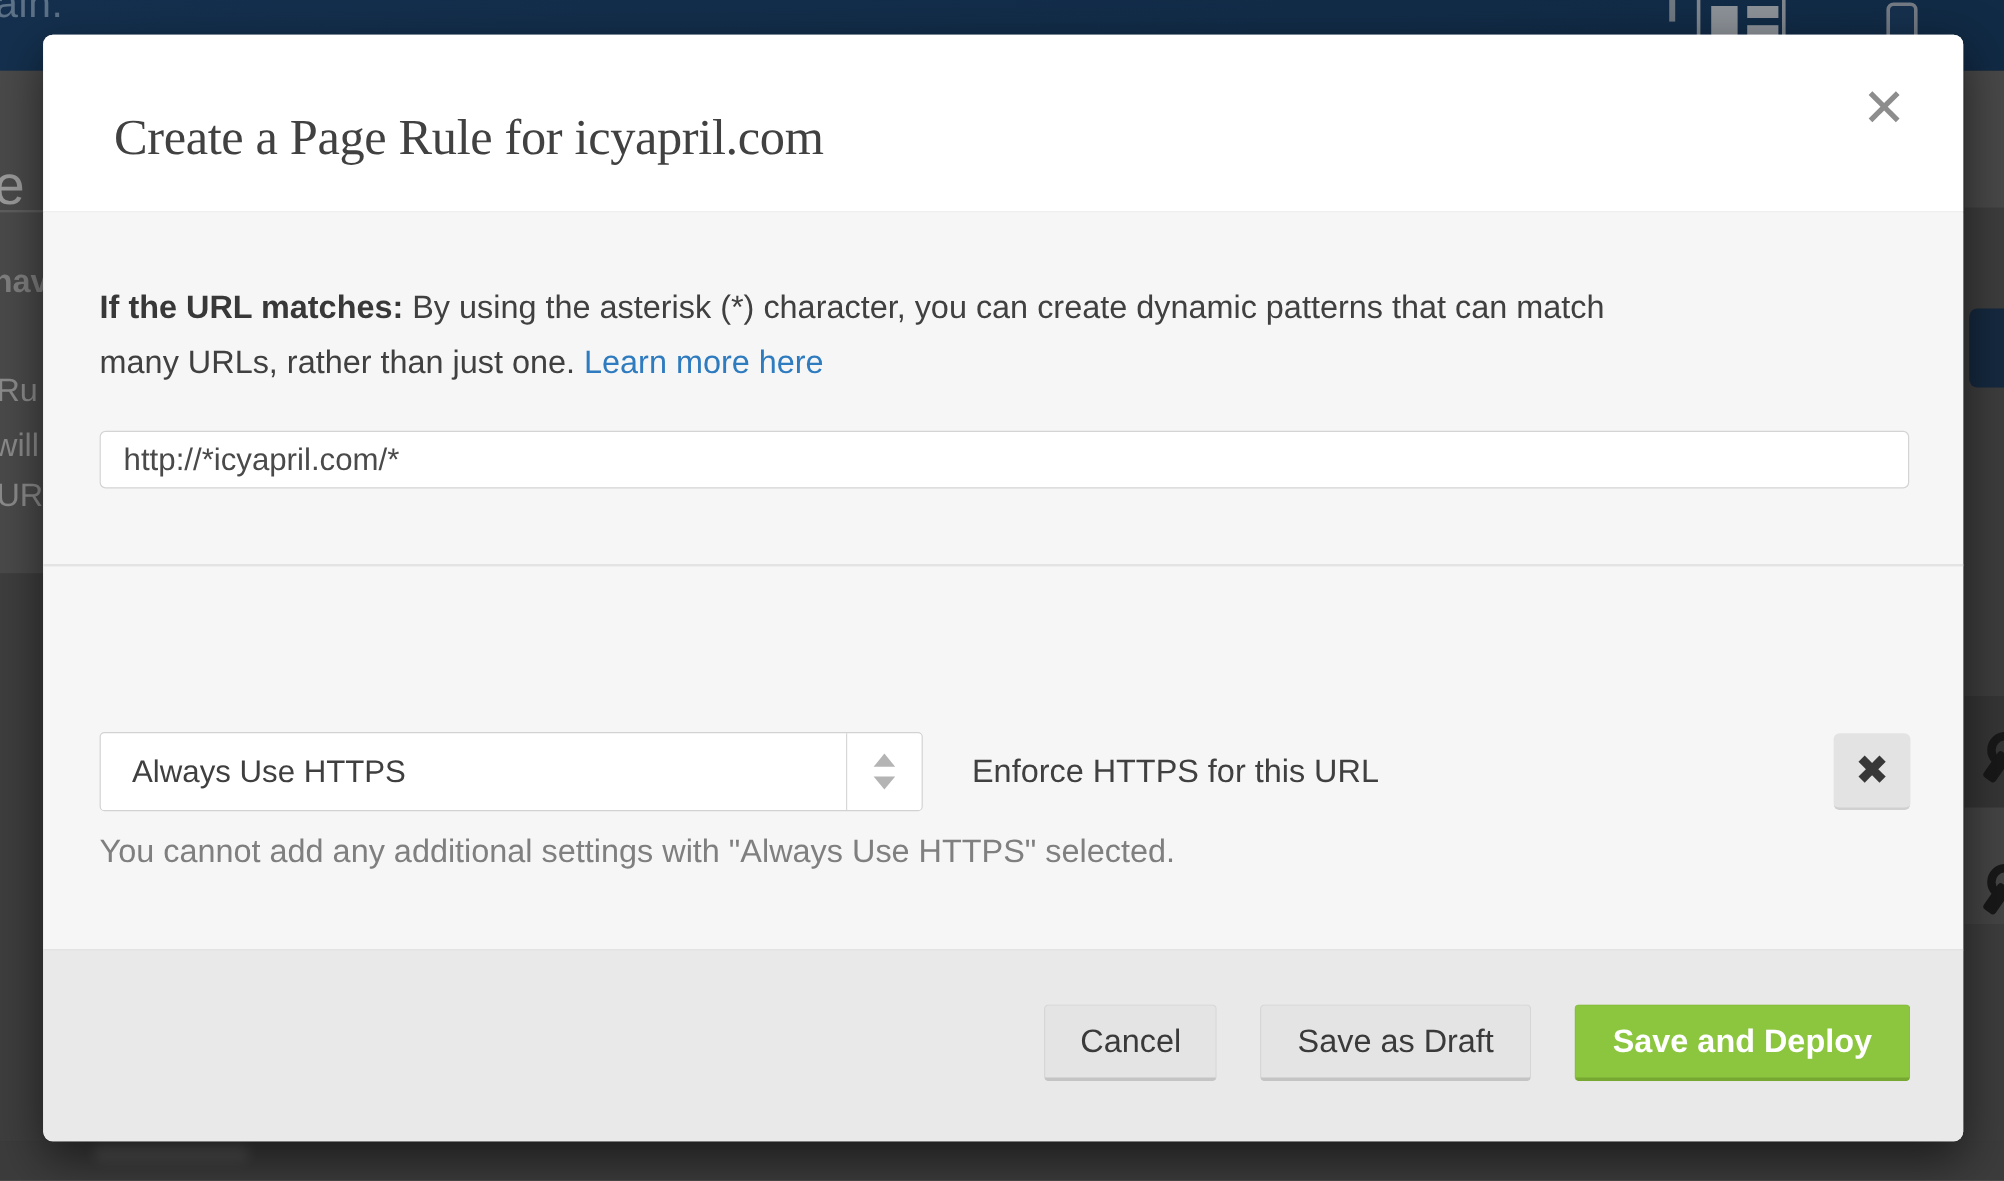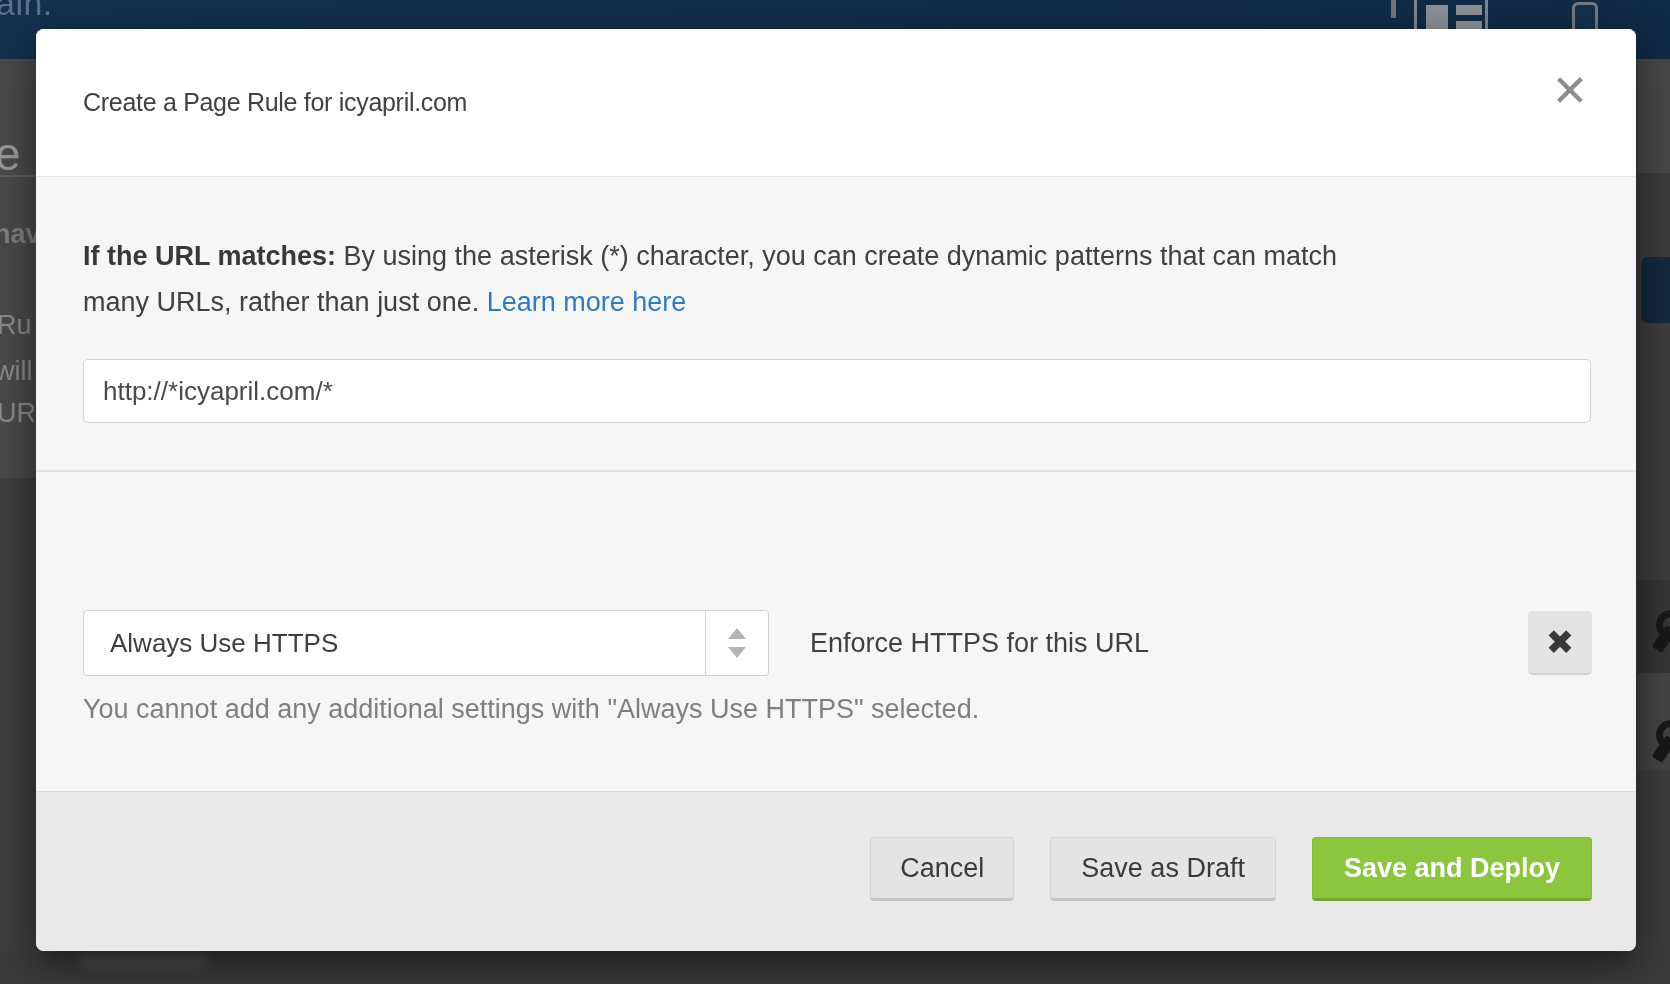--- a/index.html
+++ b/index.html
@@ -65,37 +65,37 @@
     position:absolute;left:36px;top:29px;width:1600px;height:922px;
     background:#f6f6f6;border-radius:8px;
     box-shadow:0 14px 40px rgba(0,0,0,.55);
   }
   .modal-header{
     position:absolute;left:0;top:0;right:0;height:147px;background:#ffffff;
     border-radius:8px 8px 0 0;border-bottom:1px solid #e6e6e6;
   }
   .modal-title{
     position:absolute;left:47px;top:0;height:147px;display:flex;align-items:center;
-    margin:0;font-size:25px;font-weight:400;color:#414141;letter-spacing:-0.3px;
+    margin:12px;font-size:42px;font-weight:400;color:#414141;letter-spacing:-0.3px;font-family:Liberation Serif, serif;
   }
   .close-btn{
     position:absolute;top:36px;right:40px;width:52px;height:52px;
     background:none;border:none;cursor:pointer;padding:0;
     font-size:44px;line-height:52px;color:#8d8d8d;text-align:center;
     font-family:"DejaVu Sans",sans-serif;
   }
   .modal-body{position:absolute;left:0;top:148px;right:0;height:615px;background:#f6f6f6;}
   .url-paragraph{
     position:absolute;left:47px;top:56px;width:1512px;margin:0;
     font-size:27px;line-height:46px;color:#404040;
   }
   .url-paragraph strong{color:#383838;}
   .learn-link{color:#2f7bbf;text-decoration:none;cursor:pointer;}
   .url-input{
-    position:absolute;left:47px;top:182px;width:1508px;height:64px;box-sizing:border-box;
+    position:absolute;left:47px;top:182px;width:1508px;height:48px;box-sizing:border-box;
     background:#ffffff;border:1px solid #d4d4d4;border-radius:5px;
     padding:0 0 0 19px;font-size:26px;color:#4a4a4a;outline:none;
     font-family:"Liberation Sans","DejaVu Sans",sans-serif;
   }
   .section-divider{position:absolute;left:0;top:293px;width:100%;height:2px;background:#e3e3e3;}
   .settings-heading{
     position:absolute;left:47px;top:361px;margin:0;
     font-size:27px;font-weight:bold;color:#3c3c3c;
   }
   .setting-row{position:absolute;left:47px;top:433px;width:1506px;height:66px;}

